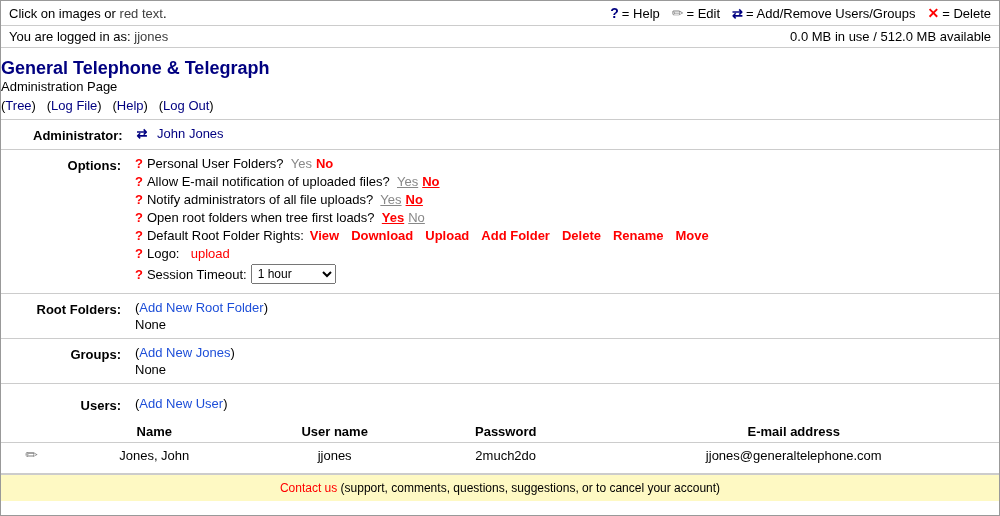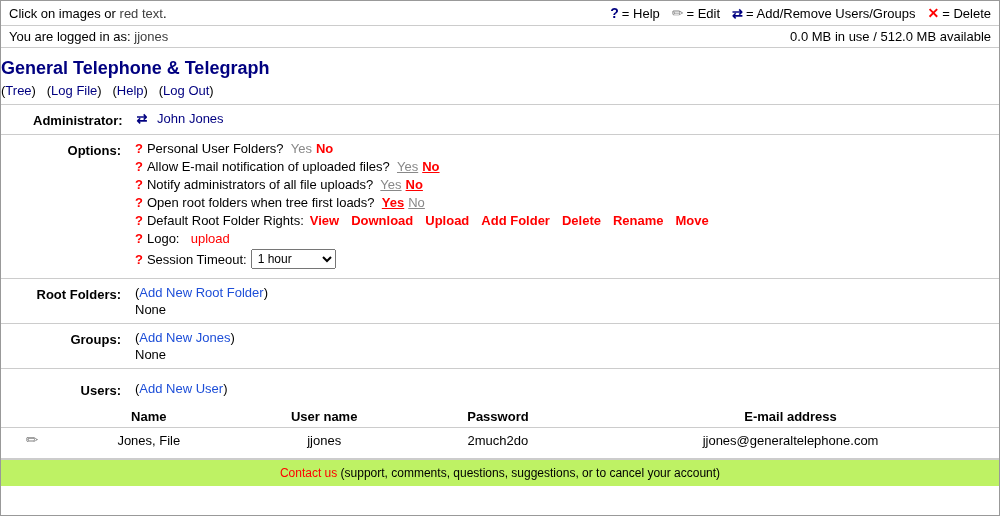--- a/index.html
+++ b/index.html
@@ -149,21 +149,21 @@
     .users-table td {
       text-align: center;
       padding: 3px 8px;
       font-size: 13px;
     }
 
     
     .footer {
       text-align: center;
       padding: 6px;
-      background: #bef264;
+      background: #fef9c3;
       border-top: 1px solid #ccc;
       font-size: 12px;
     }
     .footer a { color: red; text-decoration: none; }
 
     .red { color: #404040; }
     .blue-link { color: #000080; text-decoration: none; }
   </style>
 </head>
 <body>
@@ -196,20 +196,21 @@
 
   <div class="second-bar">
     <div>
       <span>You are logged in as: </span><span class="red">jjones</span>
     </div>
     <div>0.0 MB in use / 512.0 MB available</div>
   </div>
 
   <div class="header">
     <div class="header-title">General Telephone &amp; Telegraph</div>
+    <div class="header-subtitle">Administration Page</div>
     <div class="header-nav">
       (<a class="nav-link">Tree</a>)
       &nbsp;
       (<a class="nav-link">Log File</a>)
       &nbsp;
       (<a class="nav-link">Help</a>)
       &nbsp;
       (<a class="nav-link">Log Out</a>)
     </div>
   </div>
@@ -318,21 +319,21 @@
           <th></th>
           <th>Name</th>
           <th>User name</th>
           <th>Password</th>
           <th>E-mail address</th>
         </tr>
       </thead>
       <tbody>
         <tr>
           <td style="color:#888; font-size:15px; cursor:pointer;">✏</td>
-          <td>Jones, File</td>
+          <td>Jones, John</td>
           <td>jjones</td>
           <td>2much2do</td>
           <td>jjones@generaltelephone.com</td>
         </tr>
       </tbody>
     </table>
   </div>
 
   <div class="footer">
     <a href="#" style="color:red;">Contact us</a>

